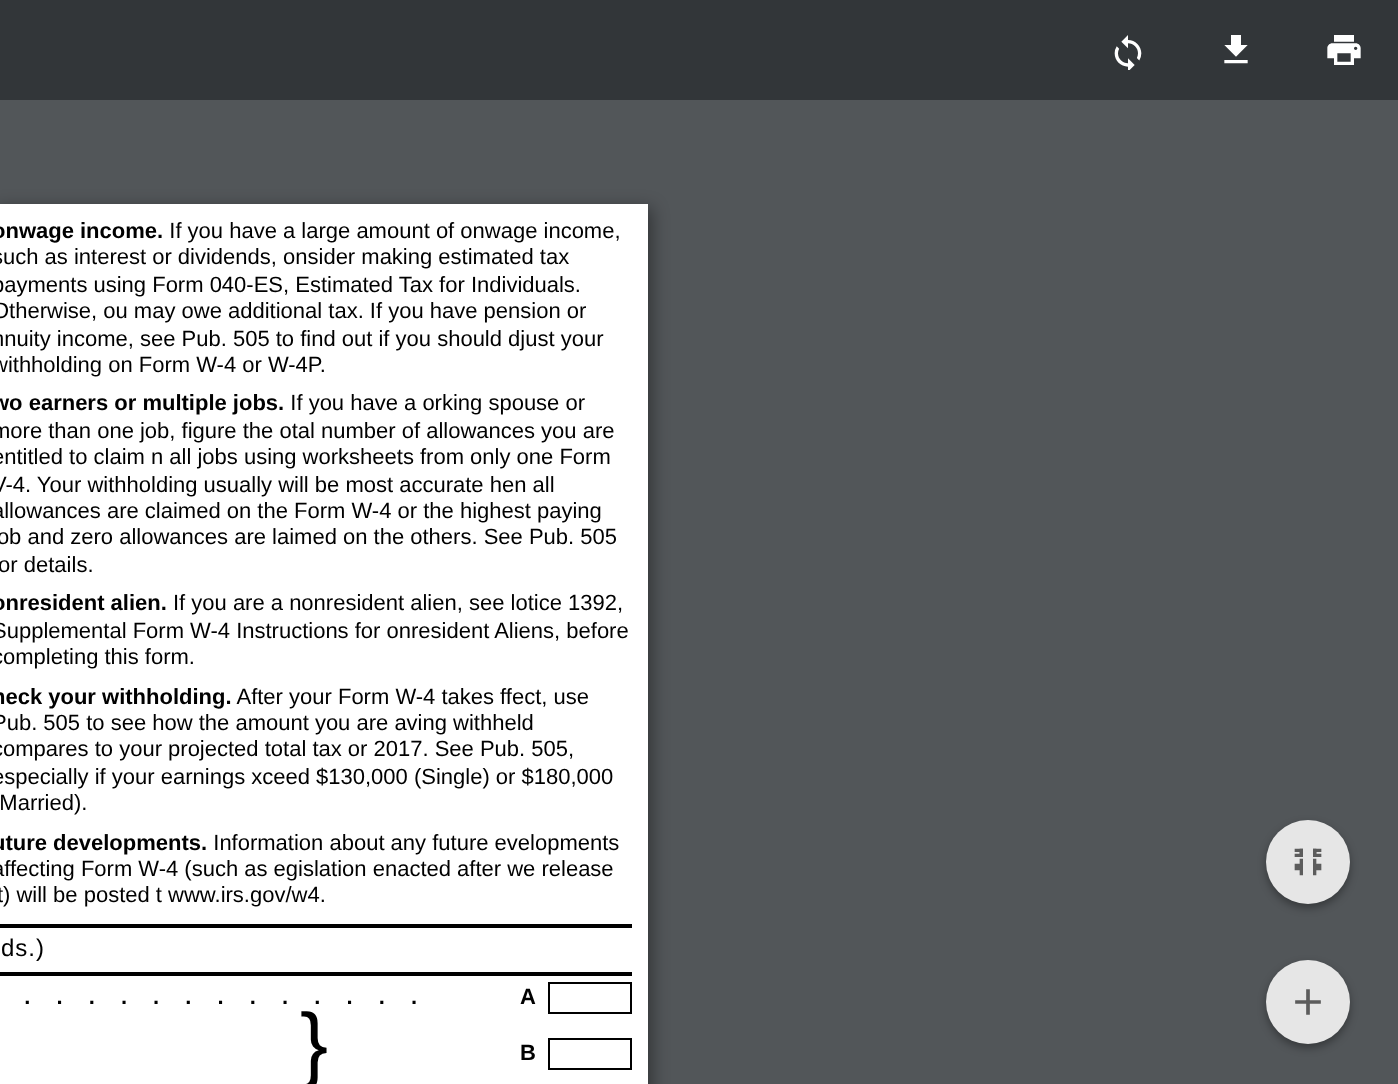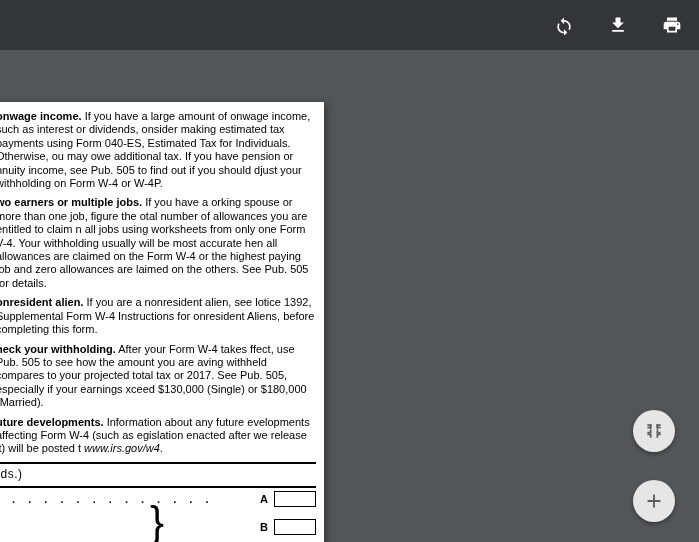--- a/index.html
+++ b/index.html
@@ -3,21 +3,21 @@
 <meta charset="utf-8">
 <style>
   html,body{margin:0;padding:0;width:699px;height:542px;overflow:hidden;font-family:Helvetica,Arial,sans-serif;background:#525659;}
   .toolbar{position:absolute;top:0;left:0;right:0;height:50px;background:#323639;display:flex;justify-content:flex-end;align-items:center;padding-right:16px;gap:32px;}
   .tb-btn{width:22px;height:22px;cursor:pointer;display:flex;align-items:center;justify-content:center;}
   .tb-btn svg{fill:#fff;}
   .viewport{position:absolute;top:50px;bottom:0;left:0;right:0;}
   .page{position:absolute;top:52px;left:-4px;width:320px;background:#fff;box-shadow:2px 2px 8px rgba(0,0,0,.4);padding:8px 8px 8px 0;font-size:11px;line-height:1.22;color:#000;}
   .sec{margin-bottom:6px;}
   .sec b{font-family:Arial,Helvetica,sans-serif;font-weight:700;}
-  .url{font-style:italic;}
+  .url{}
   .hrline{border-top:2px solid #000;margin:5px 0 3px;}
   .row-area{position:relative;height:60px;}
   .brace{position:absolute;left:154px;top:10px;font-size:42px;line-height:1;}
   .rowA,.rowB{display:flex;align-items:center;}
   .rowA{margin-top:2px;}
   .rowB{margin-top:12px;}
   .dotpad{flex:1;letter-spacing:5px;font-weight:700;overflow:hidden;white-space:nowrap;}
   .rowlbl{font-weight:700;width:24px;text-align:right;margin-right:6px;}
   .rowbox{width:40px;height:14px;border:1px solid #000;border-top:1px solid #000;background:#fff;}
   .float-stack{position:absolute;right:24px;top:360px;display:flex;flex-direction:column;gap:28px;}

